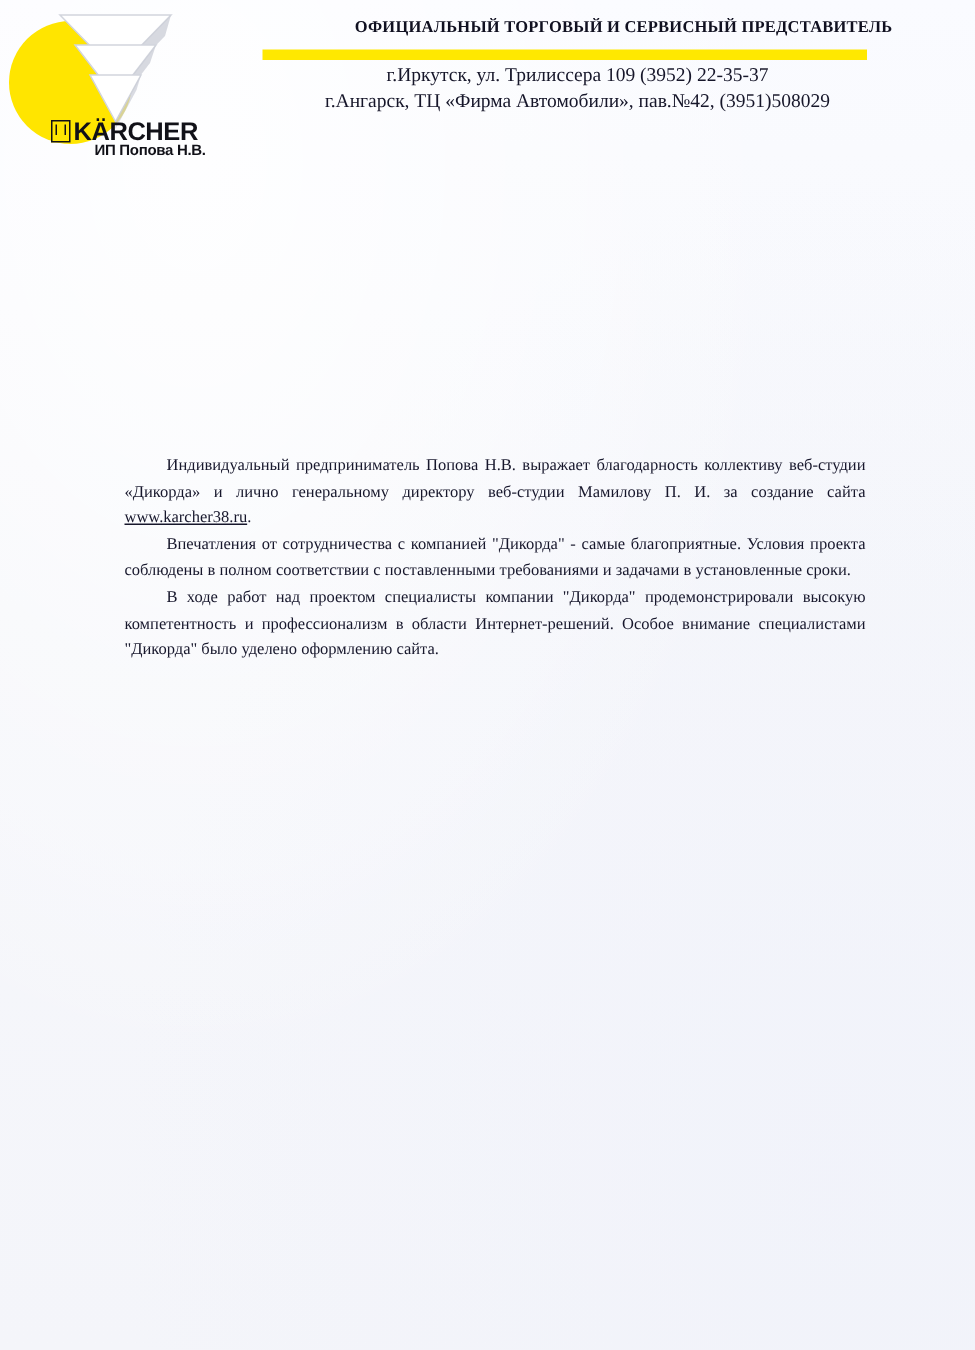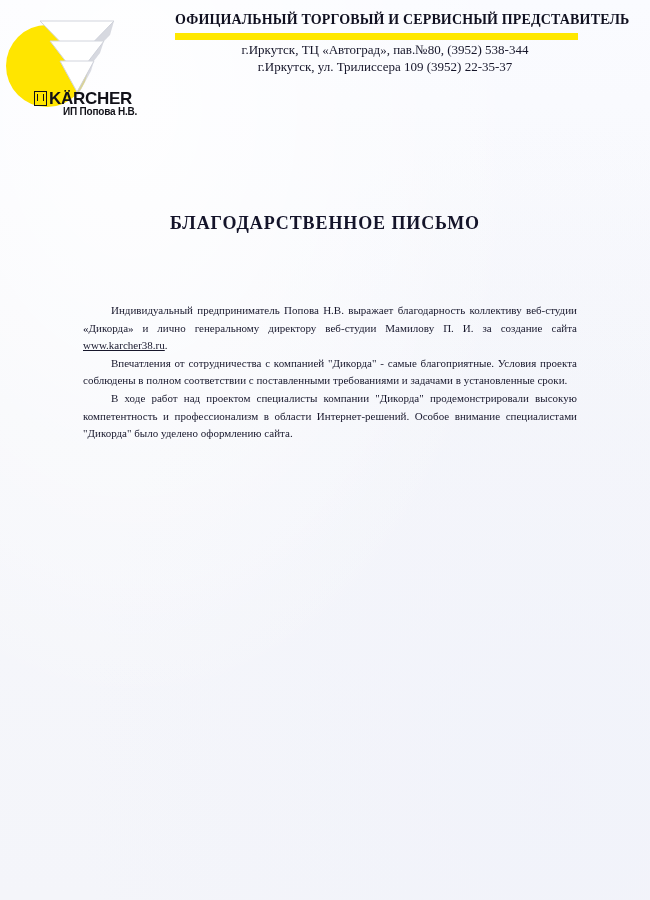--- a/index.html
+++ b/index.html
@@ -30,21 +30,21 @@
   
   .header {
     position: absolute;
     top: 0; left: 0;
     width: 650px;
     height: 115px;
   }
   .logo-block {
     position: absolute;
     left: 6px;
-    top: 17px;
+    top: 6px;
     width: 175px;
     height: 105px;
   }
   .logo-circle {
     position: absolute;
     left: 0px;
     top: 8px;
     width: 82px;
     height: 82px;
     border-radius: 50%;
@@ -93,27 +93,27 @@
     font-family: "Liberation Sans", sans-serif;
     font-weight: bold;
     font-size: 10px;
     letter-spacing: -0.2px;
     color: #111118;
     white-space: nowrap;
   }
 
   .header-title {
     position: absolute;
-    left: 175px;
+    left: 185px;
     top: 12px;
     width: 410px;
-    text-align: center;
-    font-family: "Liberation Serif", serif;
-    font-weight: bold;
-    font-size: 14px;
+    text-align: right;
+    font-family: "Liberation Serif", serif;
+    font-weight: bold;
+    font-size: 11px;
     letter-spacing: 0.15px;
     color: #101020;
     white-space: nowrap;
   }
   .header-rule {
     position: absolute;
     left: 175px;
     top: 33px;
     width: 403px;
     height: 7px;
@@ -204,26 +204,25 @@
         </svg>
       </div>
       <div class="logo-text-karcher"><span class="logo-mark-box"></span><span>KÄRCHER</span></div>
       <div class="logo-text-ip">ИП Попова Н.В.</div>
     </div>
 
     <div class="header-title">ОФИЦИАЛЬНЫЙ ТОРГОВЫЙ И СЕРВИСНЫЙ ПРЕДСТАВИТЕЛЬ</div>
     <div class="header-rule"></div>
 
     <div class="header-addresses">
-      <div class="addr-line">г.Иркутск, ТЦ «Автоград», пав.№80, (3952) 538-344</div>
       <div class="addr-line">г.Иркутск, ул. Трилиссера 109 (3952) 22-35-37</div>
+      <div class="addr-line">г.Ангарск, ТЦ «Фирма Автомобили», пав.№42,  (3951)508029</div>
     </div>
   </div>
 
-  <div class="doc-title">БЛАГОДАРСТВЕННОЕ ПИСЬМО</div>
 
   <div class="body-text">
     <p><span>Индивидуальный предприниматель Попова Н.В. выражает благодарность коллективу веб-студии «Дикорда» и лично генеральному директору веб-студии Мамилову П. И. за создание сайта </span><a class="link" href="#">www.karcher38.ru</a><span>.</span></p>
     <p>Впечатления от сотрудничества с компанией "Дикорда" - самые благоприятные. Условия проекта соблюдены в полном соответствии с поставленными требованиями и задачами в установленные сроки.</p>
     <p>В ходе работ над проектом специалисты компании "Дикорда" продемонстрировали высокую компетентность и профессионализм в области Интернет-решений. Особое внимание специалистами "Дикорда" было уделено оформлению сайта.</p>
   </div>
 
   <div class="sign-area">
 
     

